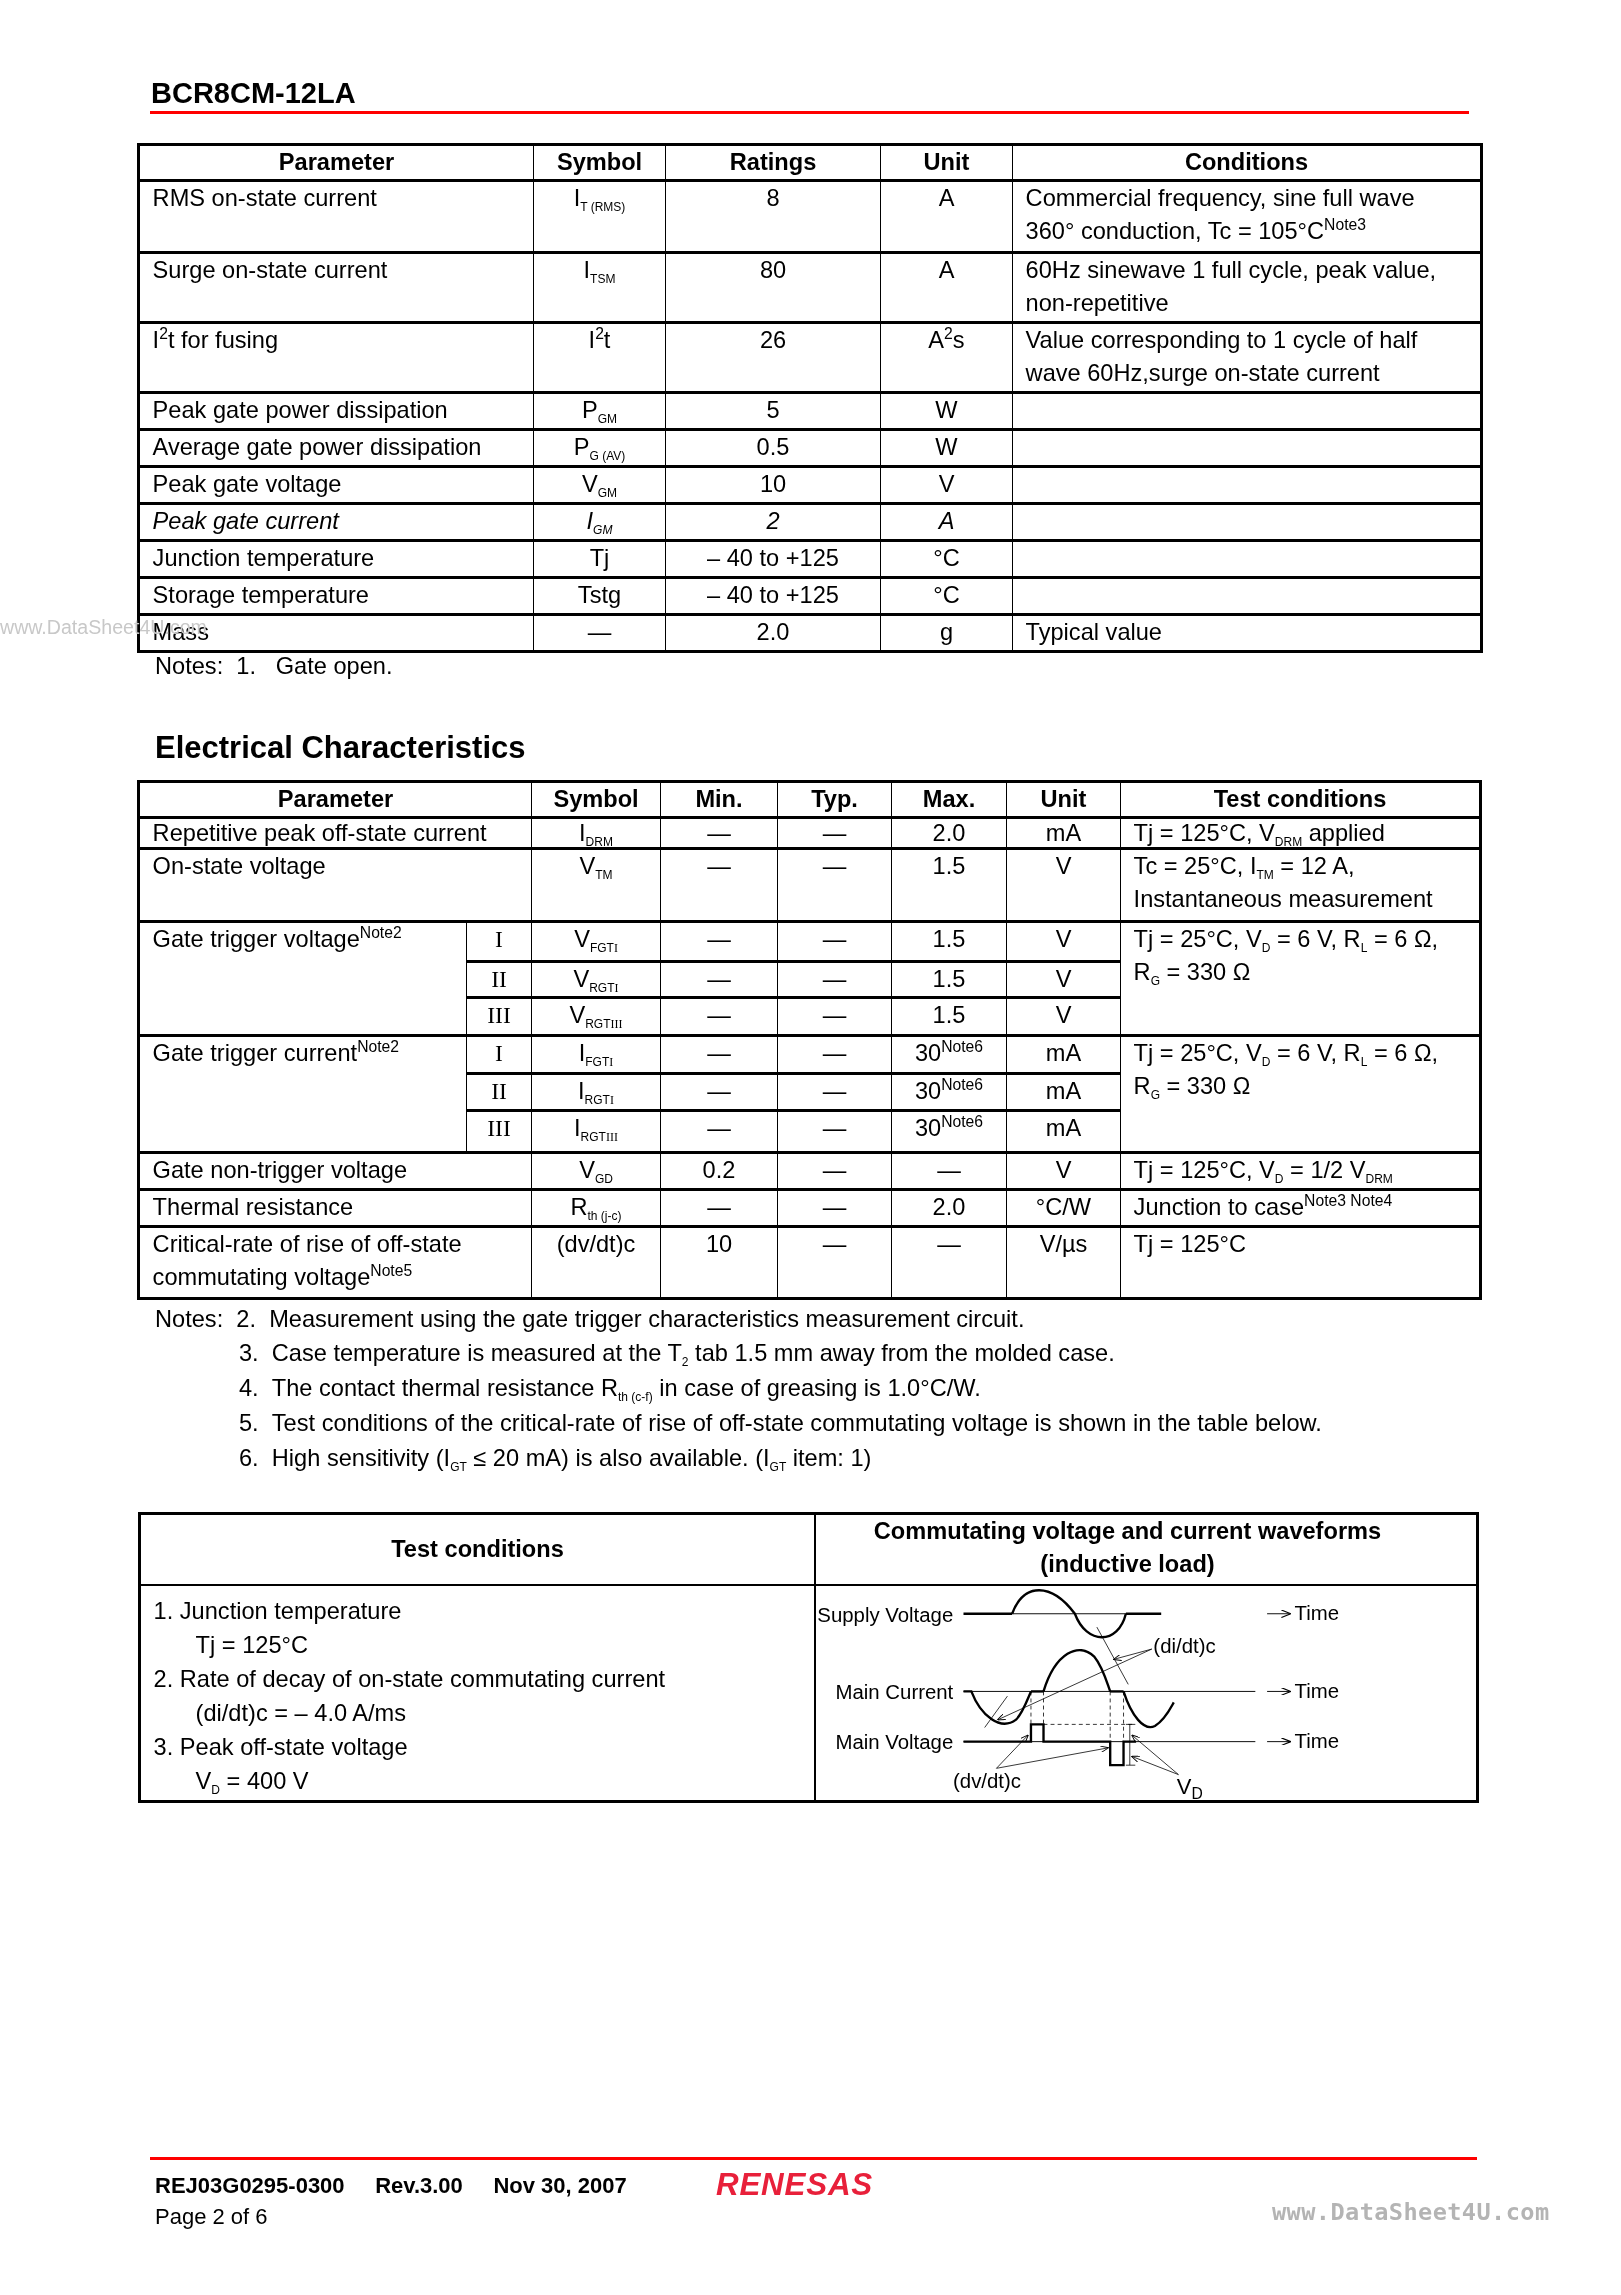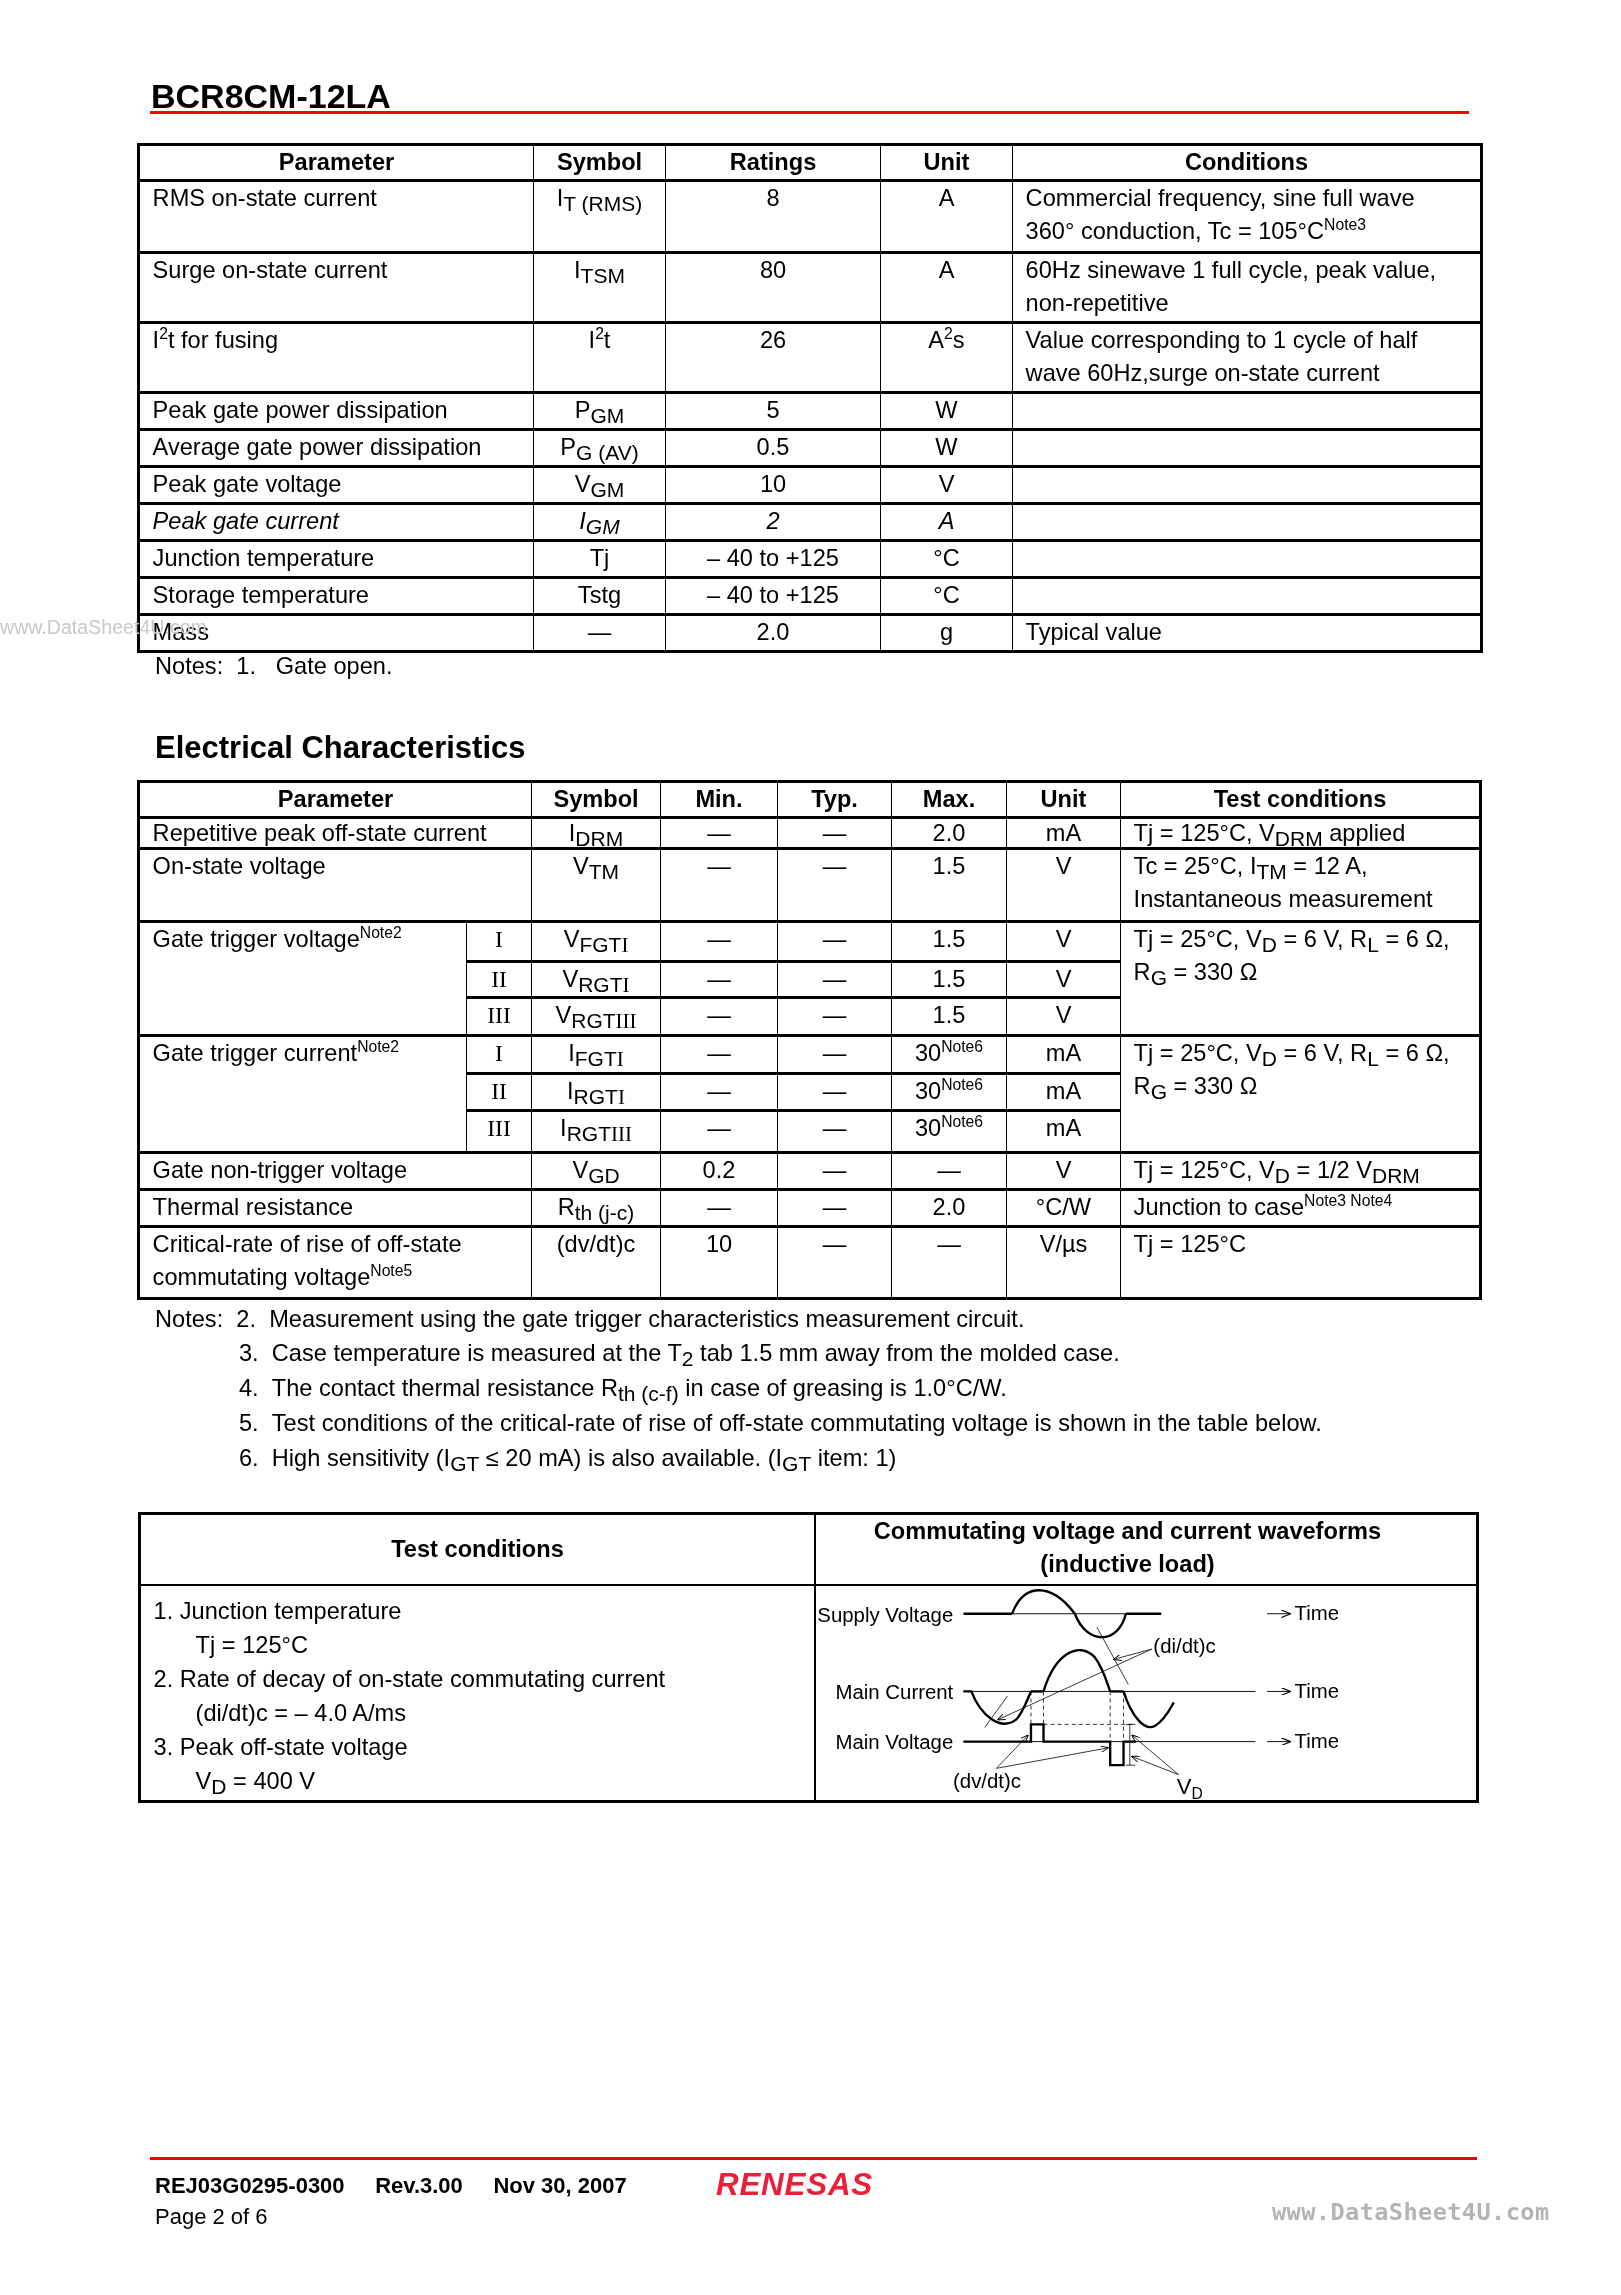--- a/index.html
+++ b/index.html
@@ -1,34 +1,34 @@
 <!DOCTYPE html>
 <html style="font-size:12.6px"><head>
 <meta charset="utf-8">
 <style>
   html, body { margin: 0; padding: 0; background: #ffffff; }
   body { width: 1622px; height: 2295px; position: relative; overflow: hidden;
          font-family: "Liberation Sans", "DejaVu Sans", sans-serif; color: #000; }
   .abs { position: absolute; }
-  .title { left: 151px; top: 77px; font-size: 34px; font-weight: bold; letter-spacing: 0px; }
+  .title { left: 151px; top: 77px; font-size: 29px; font-weight: bold; letter-spacing: 0px; }
   .redline { background: #ff0000; height: 3.1px; }
   .watermark-left { left: 0px; top: 616px; font-size: 19.6px; color: #c8c8c8; white-space: nowrap; }
   .watermark-right { font-size: 23.6px; color: #b4b4b4; font-weight: bold; letter-spacing: 0.4px; white-space: nowrap;
                      font-family: "DejaVu Sans Mono", "Liberation Mono", monospace; }
 
   table.grid { position: absolute; border-collapse: collapse; table-layout: fixed; }
   table.grid td, table.grid th { border: 1.6px solid #000; padding: 0 12.6px; font-size: 23.6px; vertical-align: top;
                                  line-height: 33px; overflow: visible; white-space: nowrap; }
   table.grid { border: 3.1px solid #000; }
   table.grid th { font-weight: bold; text-align: center; vertical-align: middle; }
   table.grid tr.thick > td { border-top: 3.1px solid #000; }
   table.grid tr.head > th { border-bottom: 3.1px solid #000; }
   .c { text-align: center; }
   .l { text-align: left; }
-  sub { font-size: 21px; vertical-align: -4.7px; line-height: 0; text-align: right; }
+  sub { font-size: 12px; vertical-align: -4.7px; line-height: 0; text-align: right; }
   sup { font-size: 15.7px; vertical-align: 9.4px; line-height: 0; }
   .roman { font-family: "Liberation Serif", "DejaVu Serif", serif; }
   sub .roman, sub.roman { font-family: "Liberation Serif", "DejaVu Serif", serif; }
 
   .heading { font-size: 31px; font-weight: bold; }
   .note { font-size: 23.6px; white-space: nowrap; }
 
   .commut { position: absolute; left: 138px; top: 1512px; width: 1341px; height: 291px;
             border: 3.1px solid #000; box-sizing: border-box; }
   .commut .vdiv { position: absolute; left: 673px; top: 0; bottom: 0; width: 2.4px; background: #000; }

